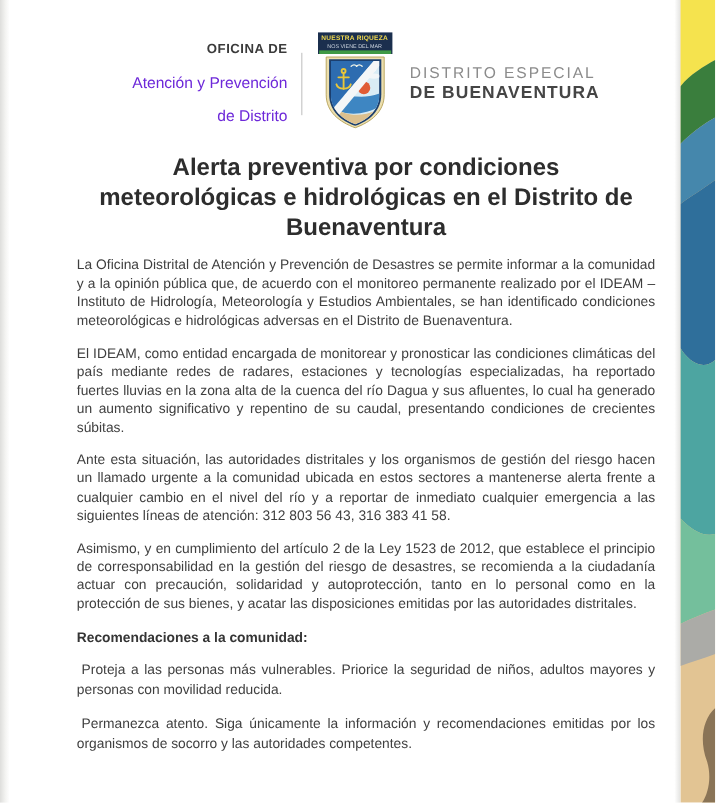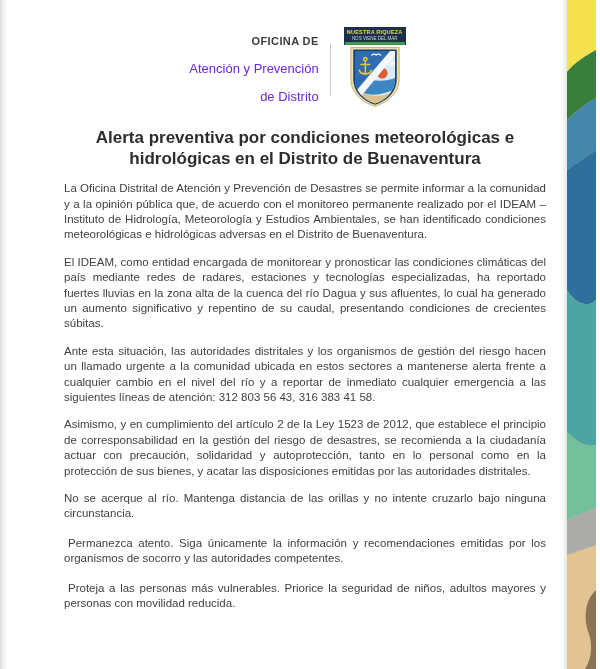--- a/index.html
+++ b/index.html
@@ -43,21 +43,21 @@
   .banner-l1{font-size:5.5px;font-weight:bold;color:#f0d94e;letter-spacing:.2px;}
   .banner-l2{font-size:4.5px;color:#ccd4df;}
   .banner-bar{height:3px;background:#3f9a45;margin-top:1px;}
   .district-block{line-height:1.35;}
   .district-l1{font-size:13px;color:#8b8b8b;letter-spacing:1.6px;}
   .district-l2{font-size:14.5px;font-weight:bold;color:#454545;letter-spacing:.9px;}
 
   
   .doc-title{
     margin:14px auto 12px auto;max-width:474px;
-    text-align:center;font-size:17px;font-weight:bold;line-height:1.24;
+    text-align:center;font-size:20px;font-weight:bold;line-height:1.24;
     color:#2d2d2d;
   }
 
   
   .para{
     margin:12px 0 8px 0;font-size:11.5px;line-height:15.4px;
     text-align:justify;color:#3f3f3f;
   }
   .para.tight{margin-bottom:4px;}
   .para.gap-top{margin-top:14px;}
@@ -122,34 +122,36 @@
                 <line x1="15.5" y1="20" x2="24.5" y2="20"></line>
                 <path d="M13.8 26 C15 31 25 31 26.2 26"></path>
               </g>
 
               <path d="M26.5 10.5 q2.5 -2.4 5 0 M31 10.5 q2.5 -2.4 5 0" stroke="#f4f6e9" stroke-width="1.1" fill="none" stroke-linecap="round"></path>
             </g>
           </svg>
         </span>
       </div>
       <div class="district-block">
+        <div class="district-l1">DISTRITO ESPECIAL</div>
+        <div class="district-l2">DE BUENAVENTURA</div>
       </div>
     </div>
 
     <div class="doc-title">Alerta preventiva por condiciones meteorológicas e hidrológicas en el Distrito de Buenaventura</div>
 
     <p class="para">La Oficina Distrital de Atención y Prevención de Desastres se permite informar a la comunidad y a la opinión pública que, de acuerdo con el monitoreo permanente realizado por el IDEAM – Instituto de Hidrología, Meteorología y Estudios Ambientales, se han identificado condiciones meteorológicas e hidrológicas adversas en el Distrito de Buenaventura.</p>
     <p class="para">El IDEAM, como entidad encargada de monitorear y pronosticar las condiciones climáticas del país mediante redes de radares, estaciones y tecnologías especializadas, ha reportado fuertes lluvias en la zona alta de la cuenca del río Dagua y sus afluentes, lo cual ha generado un aumento significativo y repentino de su caudal, presentando condiciones de crecientes súbitas.</p>
     <p class="para">Ante esta situación, las autoridades distritales y los organismos de gestión del riesgo hacen un llamado urgente a la comunidad ubicada en estos sectores a mantenerse alerta frente a cualquier cambio en el nivel del río y a reportar de inmediato cualquier emergencia a las siguientes líneas de atención: 312 803 56 43, 316 383 41 58.</p>
     <p class="para">Asimismo, y en cumplimiento del artículo 2 de la Ley 1523 de 2012, que establece el principio de corresponsabilidad en la gestión del riesgo de desastres, se recomienda a la ciudadanía actuar con precaución, solidaridad y autoprotección, tanto en lo personal como en la protección de sus bienes, y acatar las disposiciones emitidas por las autoridades distritales.</p>
 
+    <div class="rec-heading">Recomendaciones a la comunidad:</div>
 
-    <p class="para tight">No se acerque al río. Mantenga distancia de las orillas y no intente cruzarlo bajo ninguna circunstancia.</p>
+    <p class="para gap-top indent">Proteja a las personas más vulnerables. Priorice la seguridad de niños, adultos mayores y personas con movilidad reducida.</p>
     <p class="para gap-top indent">Permanezca atento. Siga únicamente la información y recomendaciones emitidas por los organismos de socorro y las autoridades competentes.</p>
-    <p class="para gap-top indent">Proteja a las personas más vulnerables. Priorice la seguridad de niños, adultos mayores y personas con movilidad reducida.</p>
 
   </div>
 
   <div class="strip-shadow"></div>
 
   <div class="side-strip">
     <svg viewBox="0 0 29 669" preserveAspectRatio="none" aria-hidden="true">
 
       <rect x="0" y="0" width="29" height="669" fill="#e2c493"></rect>
 

